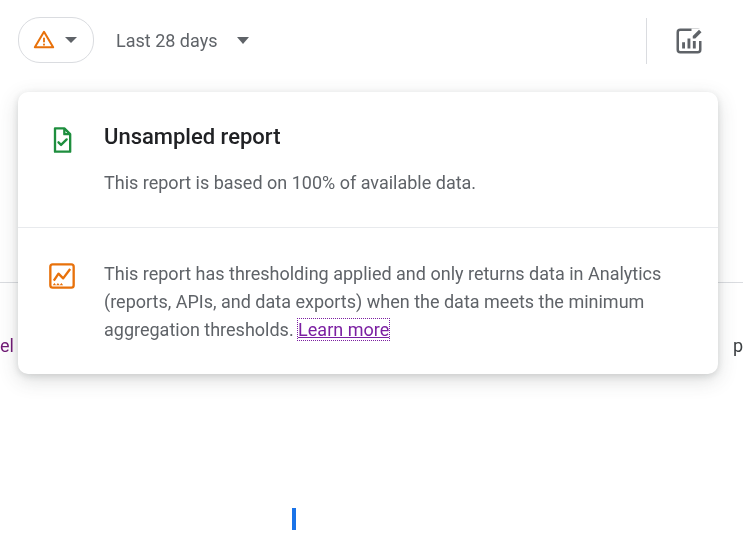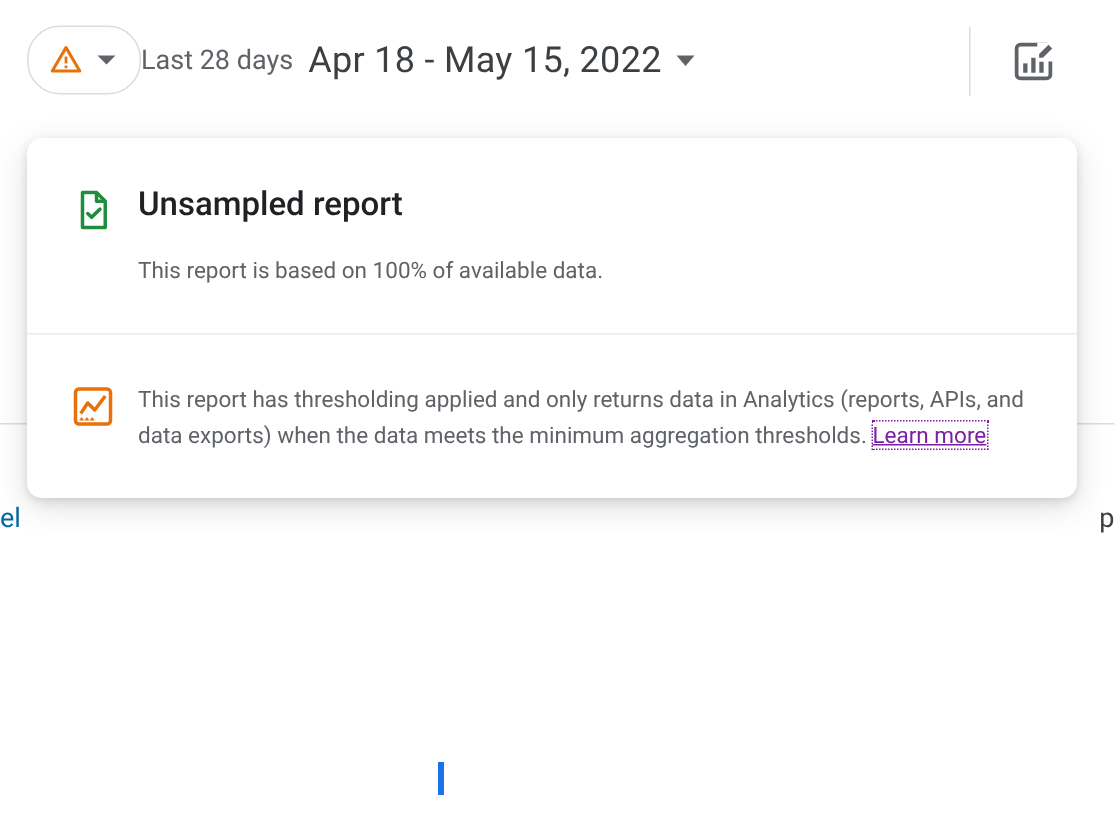--- a/index.html
+++ b/index.html
@@ -2,37 +2,37 @@
 <html><head>
 <meta charset="utf-8">
 <style>
   html,body{margin:0;padding:0;font-family:Roboto,"Helvetica Neue",Arial,sans-serif;background:#fff;color:#3c4043;-webkit-font-smoothing:antialiased}
   .stage{position:relative;width:743px;height:542px;overflow:hidden}
   
   .topbar{position:absolute;left:0;right:0;top:0;height:80px;display:flex;align-items:center;padding-left:18px}
   .chip{display:flex;align-items:center;height:44px;padding:0 16px 0 14px;border:1px solid #dadce0;border-radius:22px;cursor:pointer;user-select:none;background:#fff}
   .chip .warn{width:22px;height:22px;display:block}
   .chip .caret{margin-left:10px;width:0;height:0;border-left:6px solid transparent;border-right:6px solid transparent;border-top:6px solid #5f6368}
-  .daterange{display:flex;align-items:center;cursor:pointer;user-select:none}
+  .daterange{display:flex;align-items:center;margin-left:22px;cursor:pointer;user-select:none}
   .daterange .lbl{color:#5f6368;font-size:18px;margin-right:10px}
   .daterange .val{color:#3c4043;font-size:24px;font-weight:400;letter-spacing:.2px}
   .daterange .caret{margin-left:10px;width:0;height:0;border-left:6px solid transparent;border-right:6px solid transparent;border-top:7px solid #5f6368}
   .vdiv{position:absolute;left:646px;top:18px;width:1px;height:46px;background:#dadce0}
   .editbtn{position:absolute;left:668px;top:20px;width:42px;height:42px;display:flex;align-items:center;justify-content:center;cursor:pointer;border-radius:50%}
   
   .bgstrip{position:absolute;left:0;right:0;top:282px;height:80px;border-top:1px solid #dadce0}
-  .bgstrip .bgl{position:absolute;left:0;top:52px;color:#0369a1;font-size:18px}
+  .bgstrip .bgl{position:absolute;left:0;top:52px;color:#701a75;font-size:18px}
   .bgstrip .bgr{position:absolute;right:0;top:52px;color:#3c4043;font-size:18px}
   
   .card{position:absolute;left:18px;top:92px;width:700px;background:#fff;border-radius:10px;box-shadow:0 2px 6px rgba(60,64,67,.15),0 6px 20px rgba(60,64,67,.18)}
   .sec{display:flex;padding:32px 30px 30px 30px}
   .sec .ic{flex:0 0 28px;width:28px;height:28px;margin-top:2px}
-  .sec .body{margin-left:16px;flex:1}
+  .sec .body{margin-left:28px;flex:1}
   .sec .title{font-size:22px;color:#202124;margin:0 0 20px 0;font-weight:500}
-  .sec .desc{font-size:15px;line-height:1.55;color:#5f6368;margin:0}
+  .sec .desc{font-size:18px;line-height:1.55;color:#5f6368;margin:0}
   .hr{height:1px;background:#e8eaed;margin:0}
   a.learn{color:#7b1fa2;outline:1px dotted #7b1fa2;outline-offset:0}
   
   .bluestub{position:absolute;left:292px;top:508px;width:4px;height:22px;background:#1a73e8}
 </style>
 </head>
 <body>
 
 <div class="stage">
 
@@ -47,21 +47,20 @@
       <svg class="warn" viewBox="0 0 24 24">
         <path d="M12 3 L22 20 L2 20 Z" fill="none" stroke="#e8710a" stroke-width="2.2" stroke-linejoin="round"></path>
         <rect x="11" y="9.5" width="2" height="5" fill="#e8710a"></rect>
         <rect x="11" y="16" width="2" height="2" fill="#e8710a"></rect>
       </svg>
       <span class="caret"></span>
     </div>
 
     <div class="daterange">
       <span class="lbl">Last 28 days</span>
-      <span class="val">Apr 18 - May 15, 2022</span>
       <span class="caret"></span>
     </div>
   </div>
 
   <div class="vdiv"></div>
 
   <div class="editbtn">
     <svg width="30" height="30" viewBox="0 0 24 24">
       <rect x="3" y="3" width="18" height="18" rx="2" fill="none" stroke="#5f6368" stroke-width="2"></rect>
       <rect x="6.5" y="13" width="2.3" height="5" fill="#5f6368"></rect>

